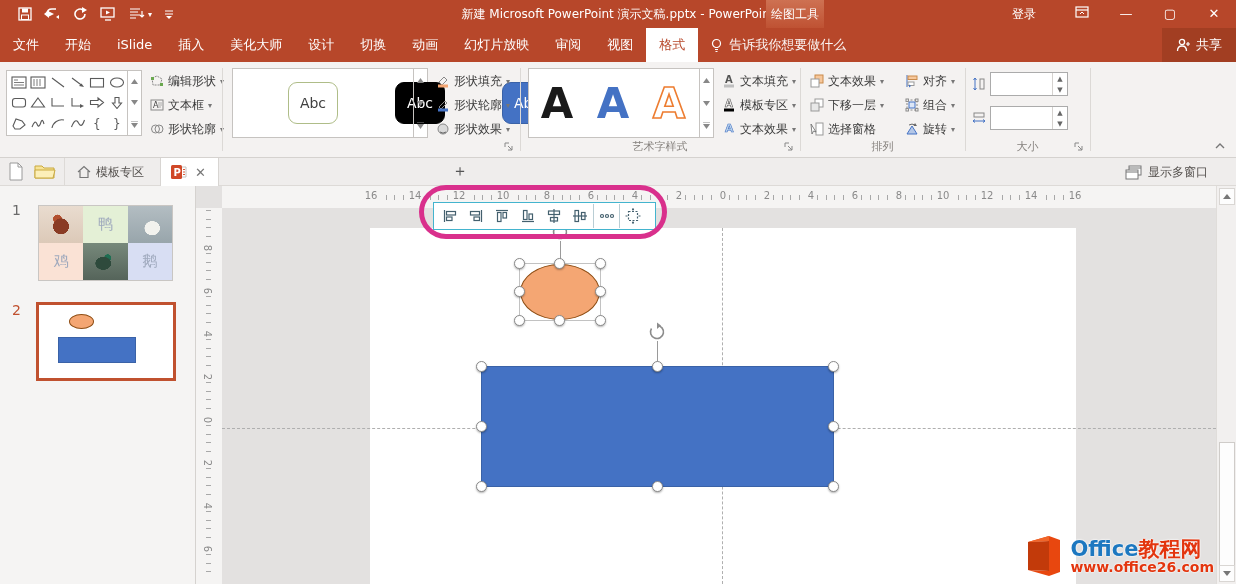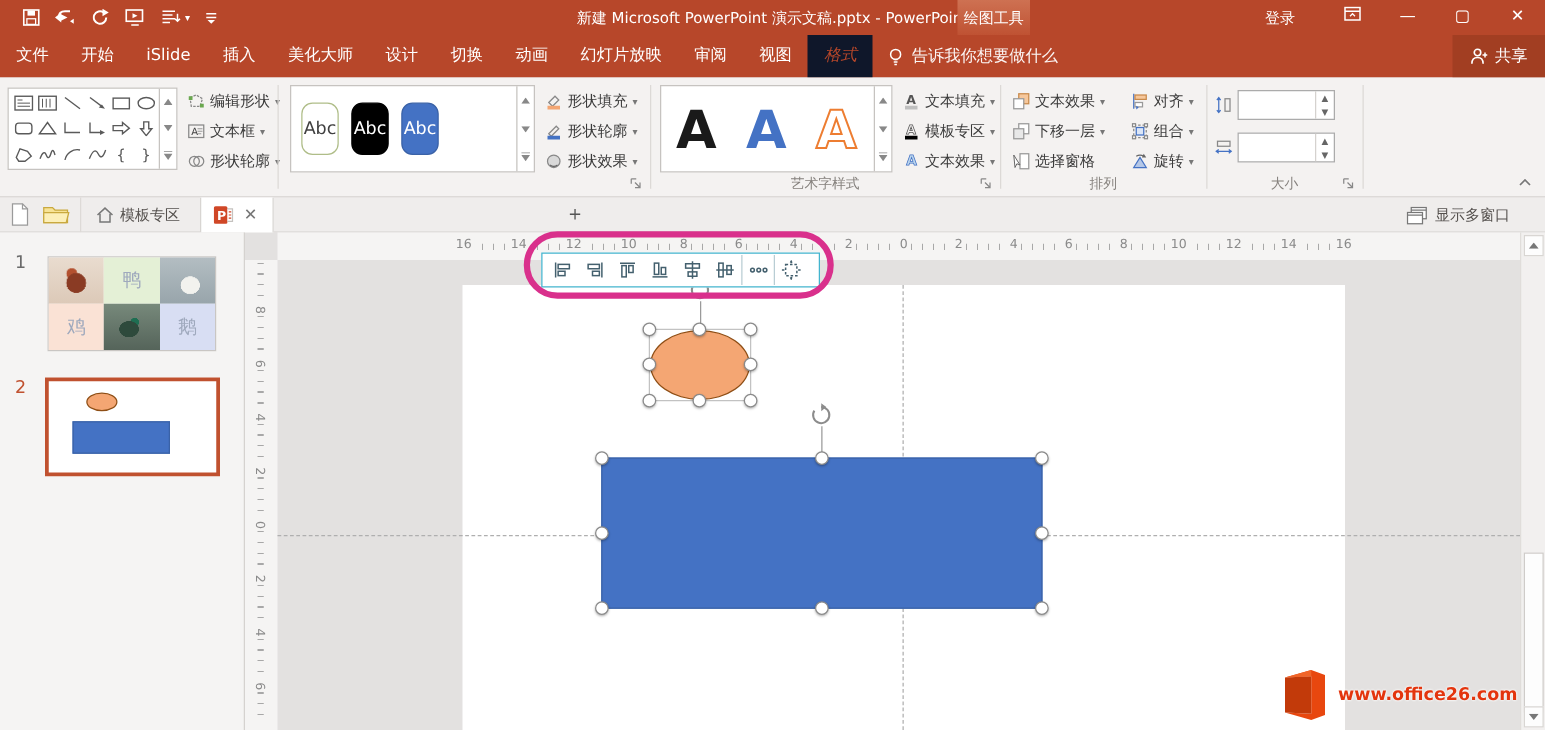--- a/index.html
+++ b/index.html
@@ -15,35 +15,35 @@
   .title-text { position:absolute; left:0; right:0; top:0; height:28px; line-height:28px; text-align:center; color:#fff; font-size:12px; pointer-events:none; }
   .ctx-header { position:absolute; left:766px; top:0; width:58px; height:28px; line-height:28px; text-align:center;
     background:linear-gradient(#CE7152,#BF5233); color:#fff; font-size:12px; }
   .win-controls { position:absolute; right:0; top:0; height:28px; display:flex; align-items:center; }
   .win-controls .wbtn { width:44px; height:28px; line-height:28px; text-align:center; color:#fff; font-size:13px; cursor:pointer; }
   .signin { position:absolute; right:200px; top:0; height:28px; line-height:28px; color:#fff; font-size:12px; cursor:pointer; }
 
   
   .menubar { position:absolute; left:0; top:28px; width:1236px; height:34px; background:#B7472A; display:flex; align-items:stretch; }
   .menu-tab { color:#fff; font-size:13px; padding:0 13px; line-height:34px; cursor:pointer; white-space:nowrap; }
-  .menu-tab.active { background:#0f172a; color:#B7472A;font-style:italic; }
+  .menu-tab.active { background:#ffffff; color:#B7472A; }
   .tellme { display:flex; align-items:center; gap:6px; color:rgba(255,255,255,.95); font-size:13px; padding:0 12px; }
   .share-btn { position:absolute; right:0; top:0; height:34px; background:#A23E22; color:#fff; display:flex; align-items:center; gap:6px; padding:0 14px; font-size:13px; cursor:pointer; }
 
   
   .ribbon { position:absolute; left:0; top:62px; width:1236px; height:96px; background:#F4F2F1; border-bottom:1px solid #D5D2CF; }
   .group-label { position:absolute; bottom:3px; font-size:11px; color:#85817D; text-align:center; }
   .vdiv { position:absolute; top:6px; bottom:6px; width:1px; background:#DCD9D6; }
   .dlg-launcher { position:absolute; bottom:4px; width:12px; height:12px; cursor:pointer; }
   .ribbon-btn { display:flex; align-items:center; gap:4px; font-size:12px; color:#3B3B3B; cursor:pointer; white-space:nowrap; height:22px; }
   .drop { font-size:8px; color:#777; }
   .gallery { position:absolute; background:#fff; border:1px solid #C6C3C0; }
   .gal-arrows { position:absolute; top:0; bottom:0; width:14px; border-left:1px solid #C6C3C0; display:flex; flex-direction:column; }
   .gal-arrows .ga { flex:1; display:flex; align-items:center; justify-content:center; cursor:pointer; color:#777; }
-  .style-tile { border-radius:9px; width:30px; height:42px; display:flex; align-items:center; justify-content:center; font-size:14px; cursor:pointer; }
+  .style-tile { border-radius:9px; width:50px; height:42px; display:flex; align-items:center; justify-content:center; font-size:14px; cursor:pointer;margin-left:47px; }
   .spin-field { position:absolute; display:flex; align-items:center; }
   .spin-field input { width:78px; height:24px; border:1px solid #ABABAB; background:#fff; padding:2px 16px 2px 4px; font-size:12px; }
   .spinners { position:absolute; right:1px; top:1px; width:15px; height:22px; display:flex; flex-direction:column; border-left:1px solid #D5D2CF; }
   .spinners div { flex:1; display:flex; align-items:center; justify-content:center; font-size:7px; color:#666; cursor:pointer; }
   .collapse-ribbon { position:absolute; right:10px; bottom:4px; color:#777; cursor:pointer; }
 
   
   .tabbar { position:absolute; left:0; top:158px; width:1236px; height:28px; background:#EFEDEC; border-bottom:1px solid #DDDAD7; }
   .tabbar .ticon { position:absolute; top:4px; cursor:pointer; }
   .template-tab { position:absolute; left:64px; top:0; height:28px; display:flex; align-items:center; gap:5px; padding:0 12px; color:#55514E; cursor:pointer; border-left:1px solid #DDDAD7; }
@@ -775,15 +775,16 @@
 
 <div class="watermark">
   <div class="wm-logo">
     <svg width="44" height="44" viewBox="0 0 44 44">
         <path d="M6 8 L27 2 L38 6 V38 L27 42 L6 36 L27 37 V7 Z" fill="#E8470F"></path>
         <path d="M6 8 L27 7 V37 L6 36 Z" fill="#C23A0A"></path>
         <path d="M6 8 L27 2 V7 Z" fill="#F06529"></path>
       </svg>
   </div>
   <div class="wm-text">
+    <div class="l1"><span style="color:#1D78C0">Office</span><span style="color:#E3350E">教程网</span></div>
     <div class="l2" style="color:#E3350E">www.office26.com</div>
   </div>
 </div>
 
 </body></html>

